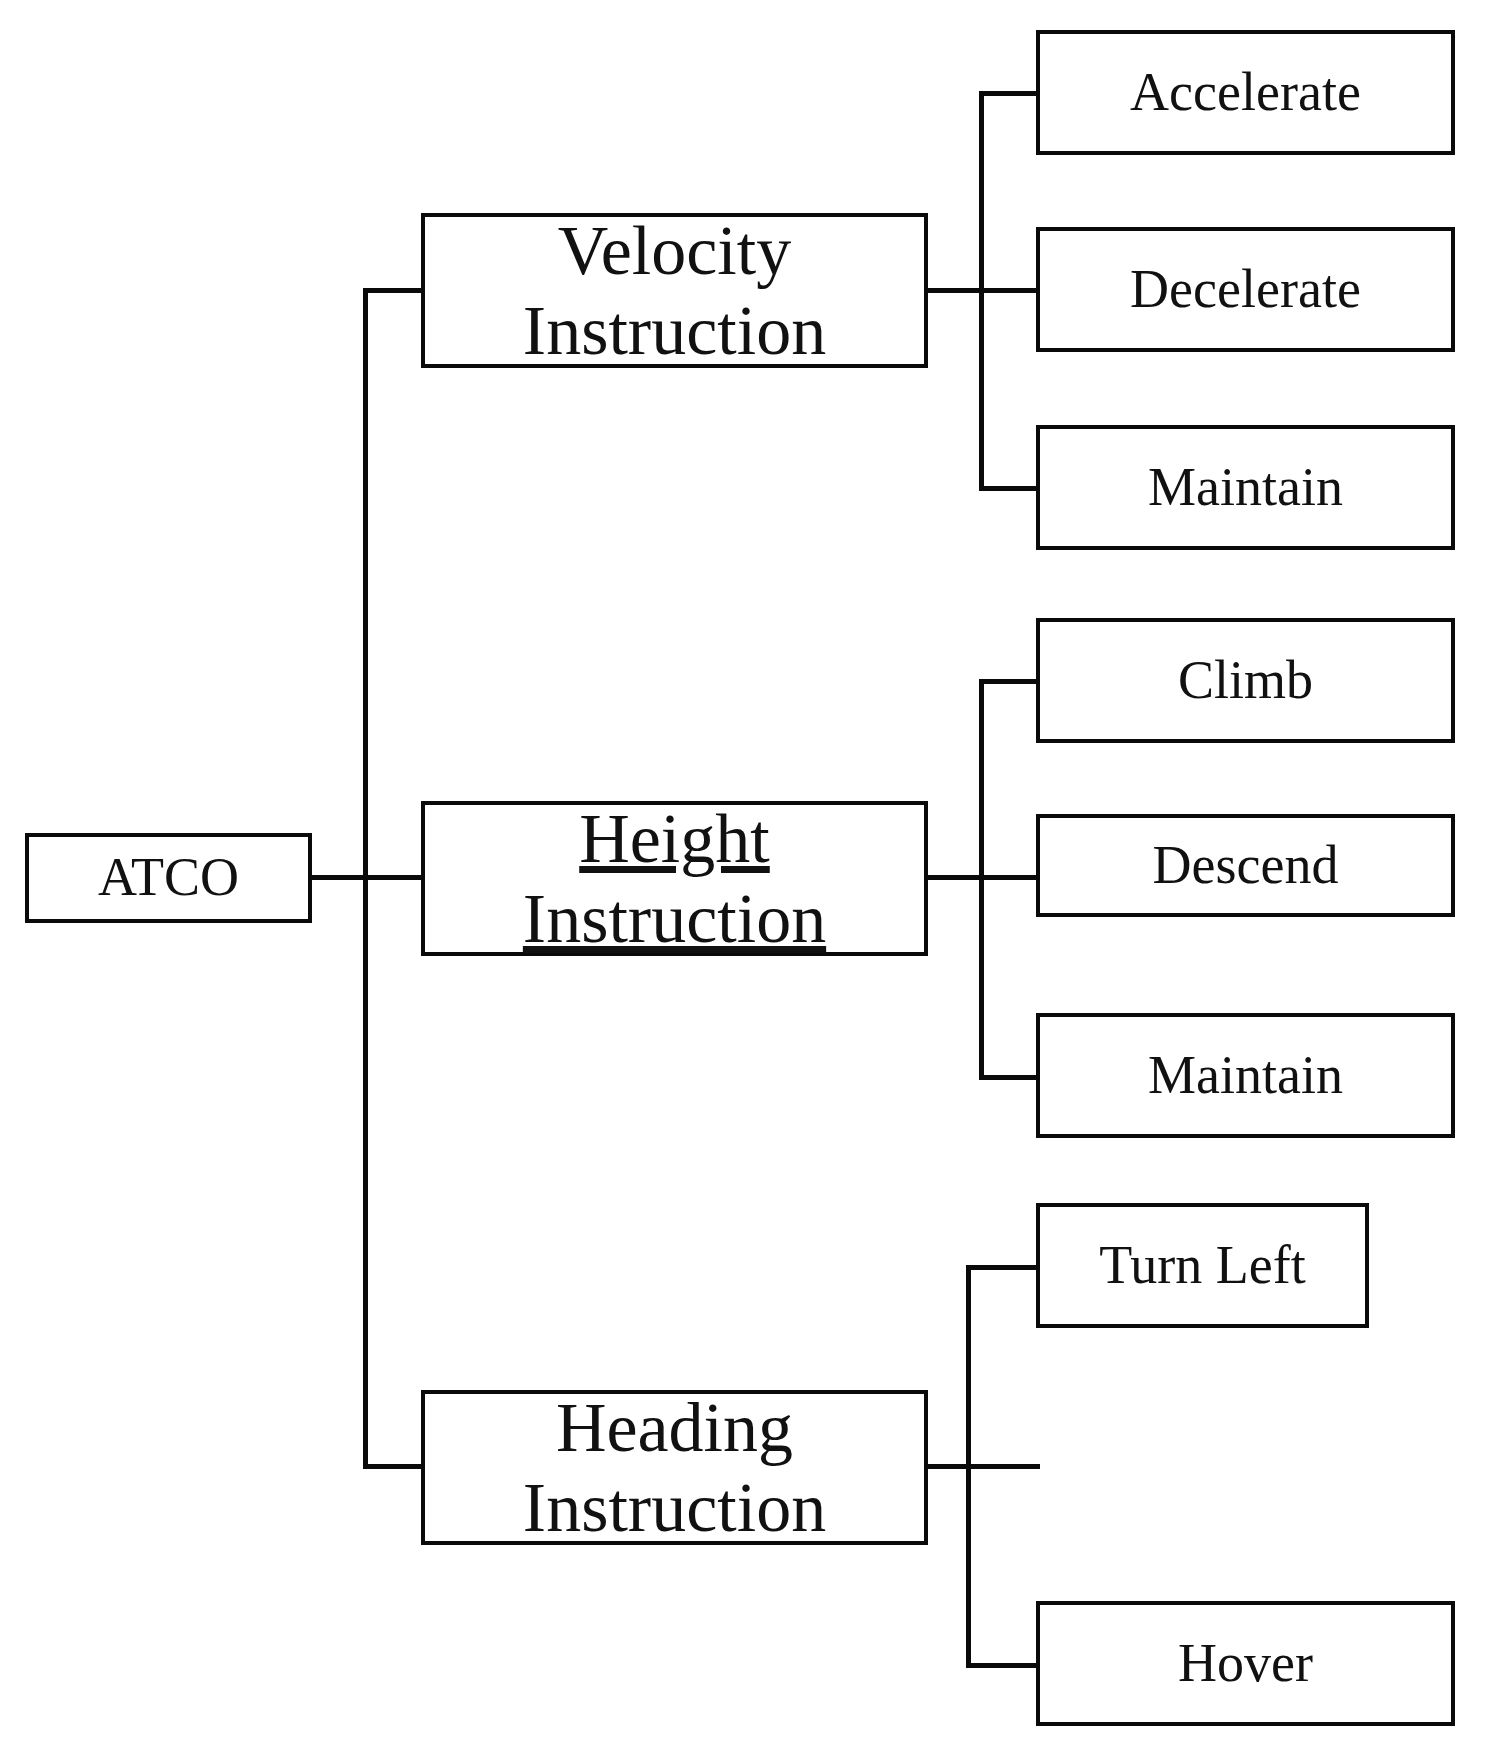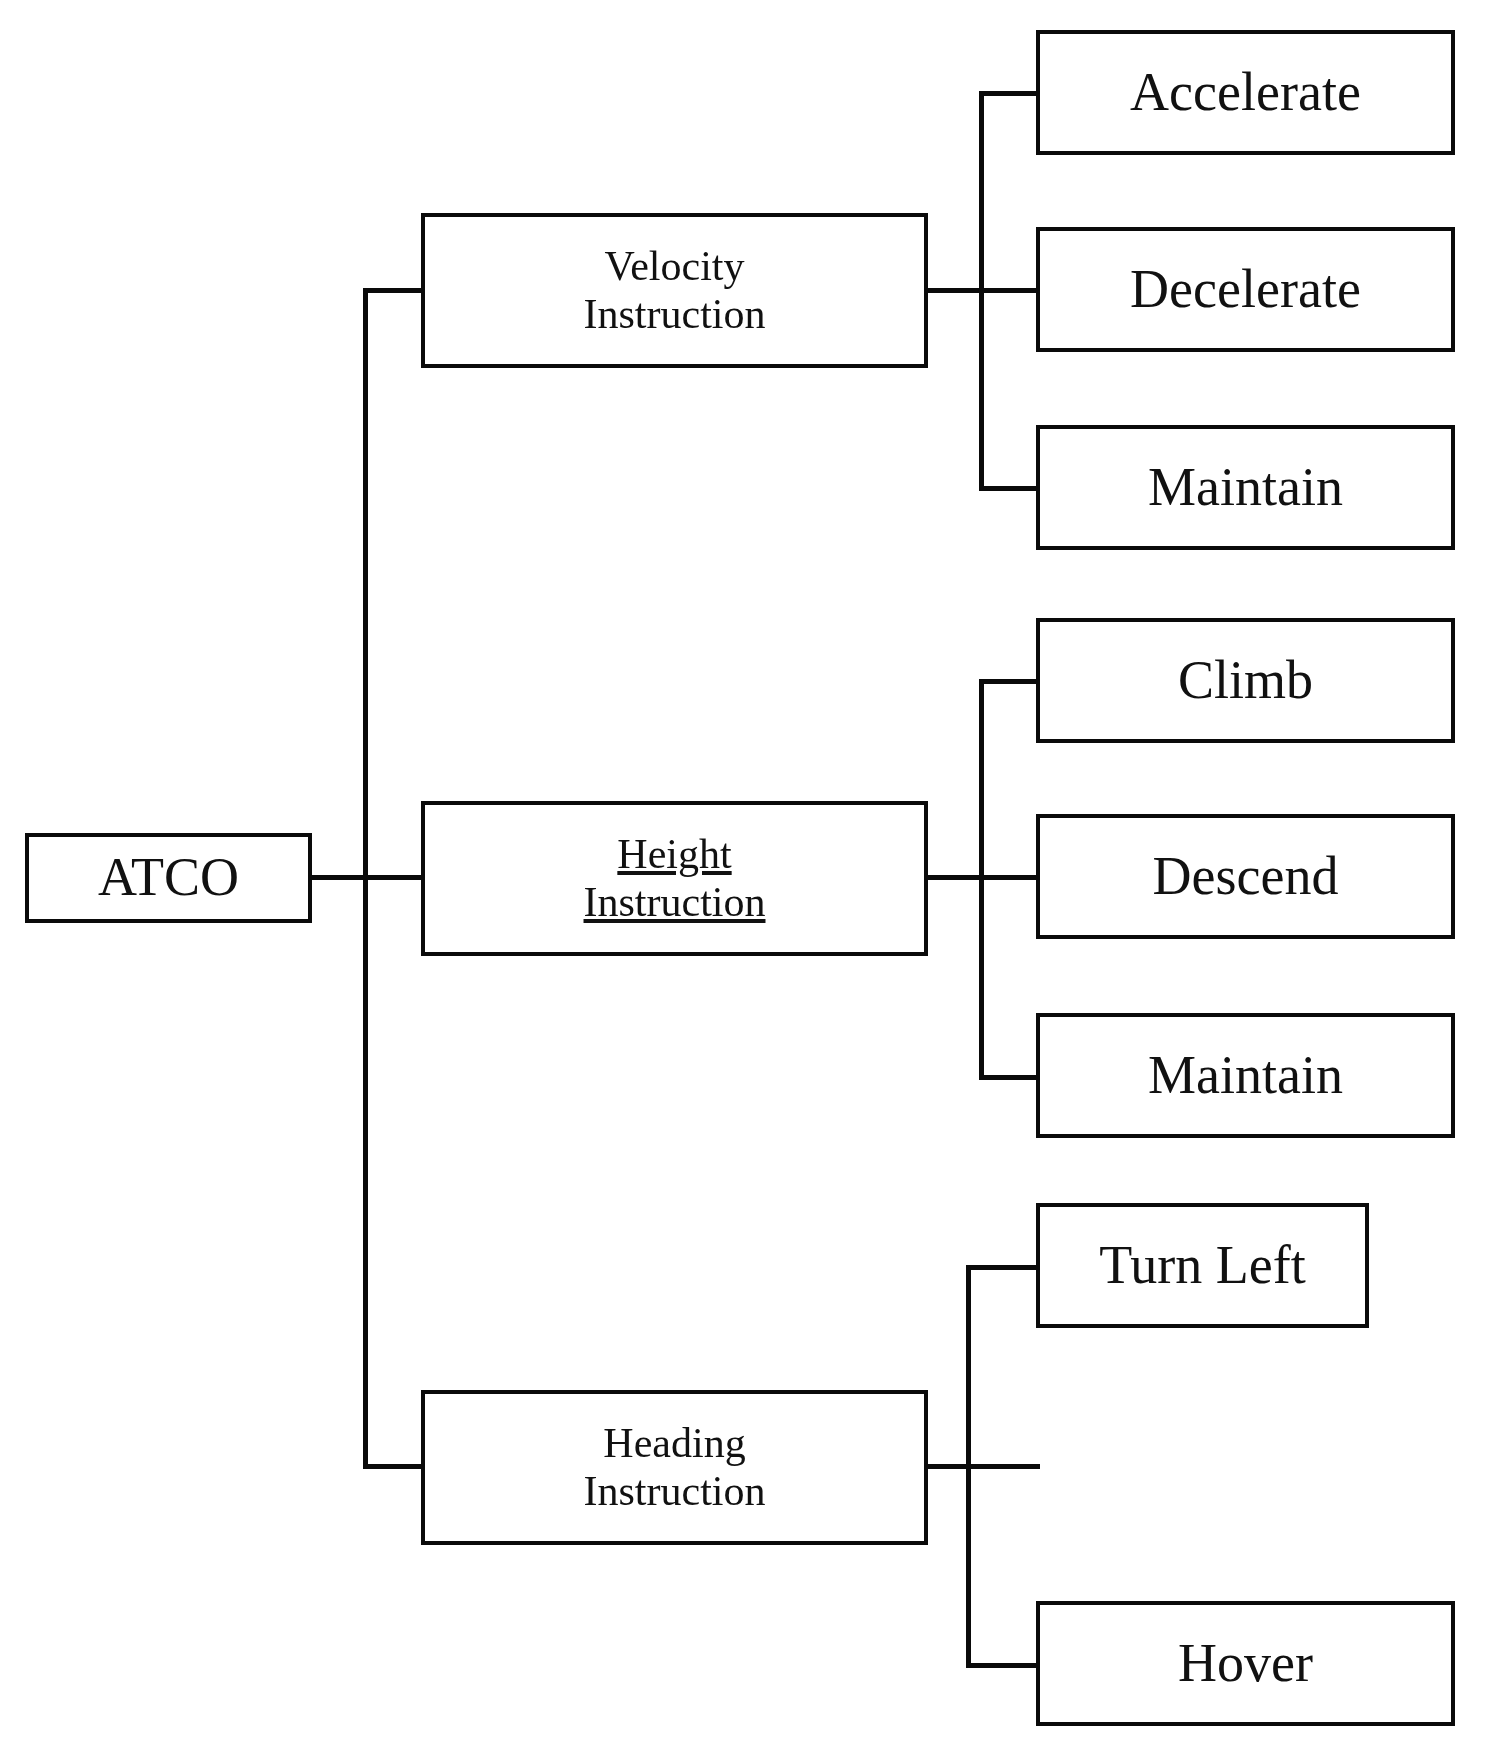--- a/index.html
+++ b/index.html
@@ -28,21 +28,21 @@
     color: #111111;
     line-height: 1.14;
     z-index: 3;
   }
   .node .label {
     display: block;
     white-space: pre-line;
     padding: 0 8px;
   }
   .node-root      { font-size: 54px; }
-  .node-category  { font-size: 42px; }
+  .node-category  { font-size: 70px; }
   .node-leaf      { font-size: 54px; }
 
   .edge {
     position: absolute;
     background: #0a0a0a;
     z-index: 1;
   }
   .edge-h { height: 5px; }
   .edge-v { width: 5px; }
 </style>
@@ -107,21 +107,21 @@
   </div>
 
   <div class="node node-leaf" style="left:1036px; top:425px; width:419px; height:125px;">
     <span class="label">Maintain</span>
   </div>
 
   <div class="node node-leaf" style="left:1036px; top:618px; width:419px; height:125px;">
     <span class="label">Climb</span>
   </div>
 
-  <div class="node node-leaf" style="left:1036px; top:814px; width:419px; height:125px;">
+  <div class="node node-leaf" style="left:1036px; top:814px; width:419px; height:103px;">
     <span class="label">Descend</span>
   </div>
 
   <div class="node node-leaf" style="left:1036px; top:1013px; width:419px; height:125px;">
     <span class="label">Maintain</span>
   </div>
 
   <div class="node node-leaf" style="left:1036px; top:1203px; width:333px; height:125px;">
     <span class="label">Turn Left</span>
   </div>

